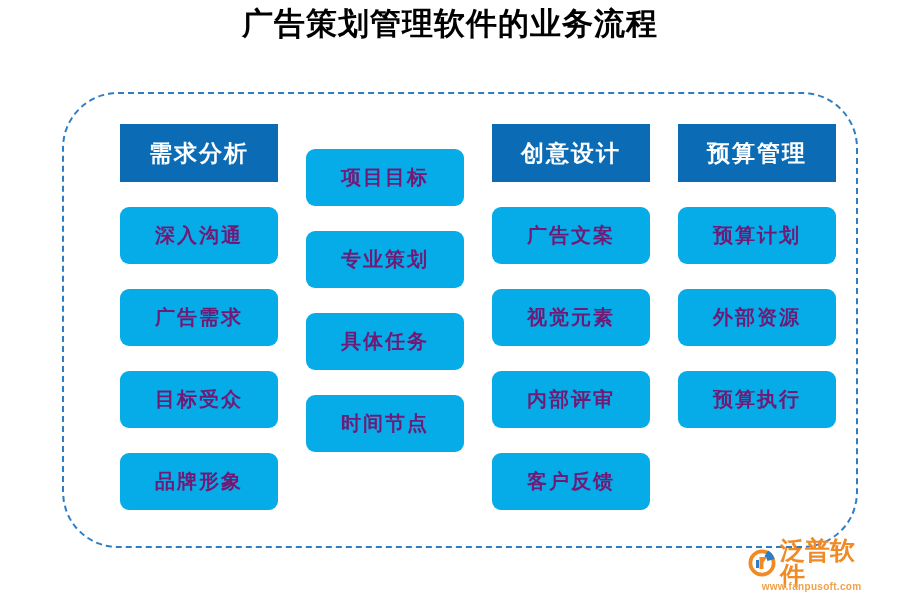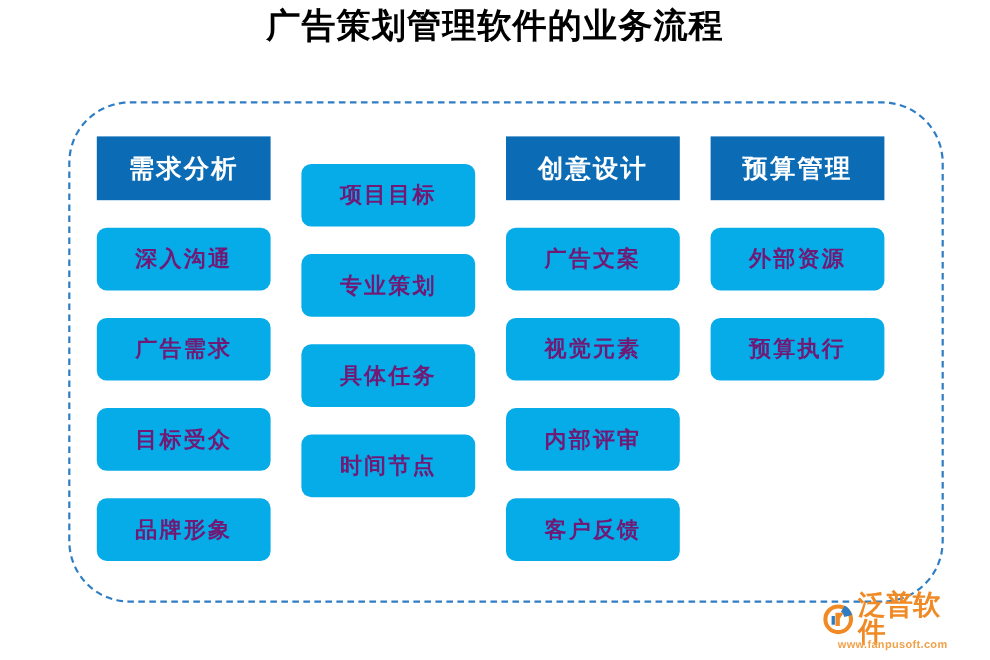--- a/index.html
+++ b/index.html
@@ -29,21 +29,21 @@
     left: 62px;
     top: 92px;
     width: 796px;
     height: 456px;
     border: 2px dashed #2E7DC4;
     border-radius: 56px;
     box-sizing: border-box;
   }
   #flow-grid {
     position: absolute;
-    left: 24px;
+    left: 56px;
     top: 30px;
     width: 716px;
     display: grid;
     grid-template-columns: repeat(4, 1fr);
     column-gap: 14px;
     row-gap: 0px;
     gap: 28px;
   }
   .col {
     display: flex;
@@ -144,20 +144,21 @@
     <div class="col">
       <div class="header-cell">创意设计</div>
       <div class="item-cell">广告文案</div>
       <div class="item-cell">视觉元素</div>
       <div class="item-cell">内部评审</div>
       <div class="item-cell">客户反馈</div>
     </div>
 
     <div class="col">
       <div class="header-cell">预算管理</div>
+      <div class="item-cell">预算计划</div>
       <div class="item-cell">外部资源</div>
       <div class="item-cell">预算执行</div>
     </div>
 
   </div>
 </div>
 
 <div id="brand-logo">
   <div class="logo-row">
     <span class="logo-mark">

